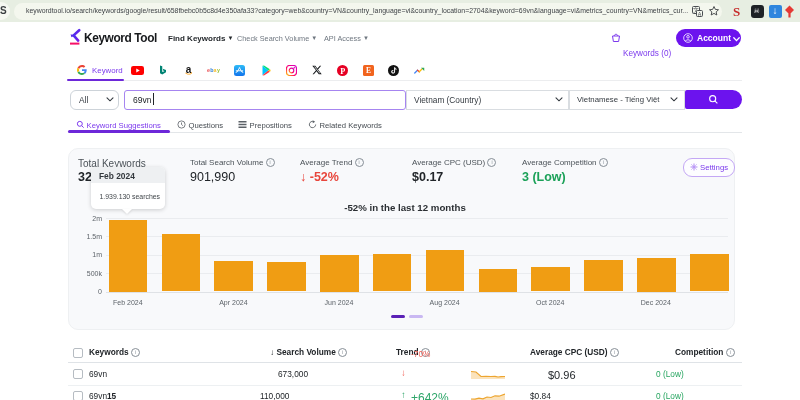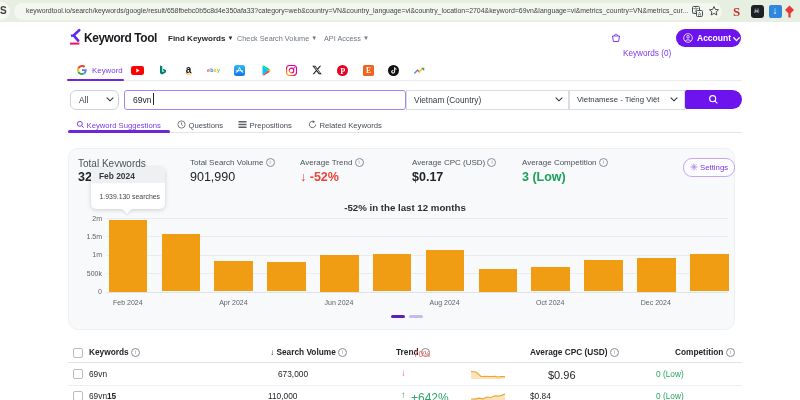--- a/index.html
+++ b/index.html
@@ -292,21 +292,21 @@
   <svg class="abs" style="left:471px;top:369.5px;" width="34" height="9" viewBox="0 0 34 9">
     <path d="M0 1.5 L5 2 L10 6.5 L15 6.3 L20 6.5 L24 6.3 L27 7 L30 6.6 L34 6.5 L34 9 L0 9 Z" fill="#f6c26b" opacity="0.45"></path>
     <path d="M0 1.5 L5 2 L10 6.5 L15 6.3 L20 6.5 L24 6.3 L27 7 L30 6.6 L34 6.5" fill="none" stroke="#eda52f" stroke-width="1.2"></path>
   </svg>
   <div class="abs" style="left:530px;top:368.5px;font-size:11px;color:#212529;margin-left:18px;">$0.96</div>
   <div class="abs" style="left:656px;top:368.5px;font-size:8.3px;color:#27a560;">0 (Low)</div>
   <div class="abs" style="left:68px;top:384.5px;width:674px;height:1px;background:#edf0f2;"></div>
 
   <div class="cb" style="left:73px;top:391px;"></div>
   <div class="abs" style="left:89px;top:391px;font-size:8.3px;color:#212529;">69vn<b>15</b></div>
-  <div class="abs" style="left:268px;top:391px;font-size:8.3px;color:#212529;">110,000</div>
+  <div class="abs" style="left:260px;top:391px;font-size:8.3px;color:#212529;">110,000</div>
   <div class="abs" style="left:401px;top:389px;font-size:9.5px;color:#2fa66a;">↑</div>
   <div class="abs" style="left:411px;top:391px;font-size:12px;color:#2fa66a;">+642%</div>
   <svg class="abs" style="left:471px;top:391.5px;" width="34" height="9" viewBox="0 0 34 9">
     <path d="M0 7 L4 7.2 L8 6.2 L12 6.8 L16 5 L20 5.5 L24 3.8 L28 4.2 L34 2 L34 9 L0 9 Z" fill="#f6c26b" opacity="0.45"></path>
     <path d="M0 7 L4 7.2 L8 6.2 L12 6.8 L16 5 L20 5.5 L24 3.8 L28 4.2 L34 2" fill="none" stroke="#eda52f" stroke-width="1.2"></path>
   </svg>
   <div class="abs" style="left:530px;top:391px;font-size:8.3px;color:#212529;text-align:right;">$0.84</div>
   <div class="abs" style="left:656px;top:391px;font-size:8.3px;color:#27a560;">0 (Low)</div>
 
 </div>

